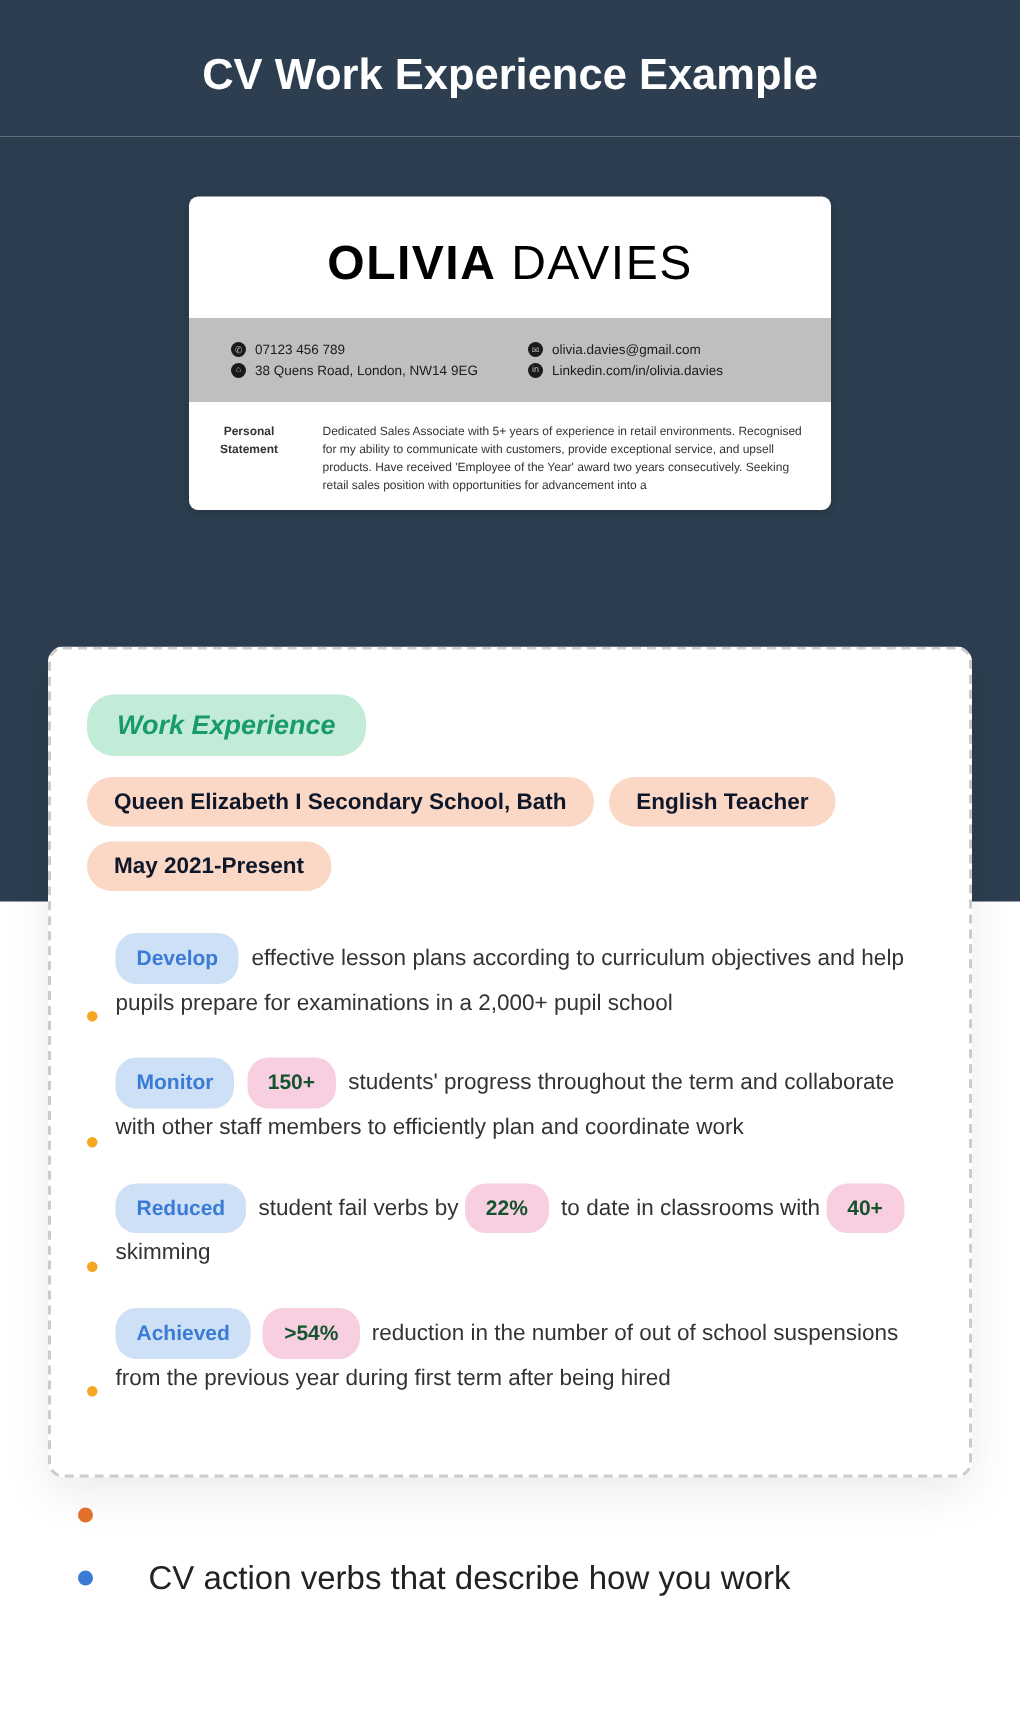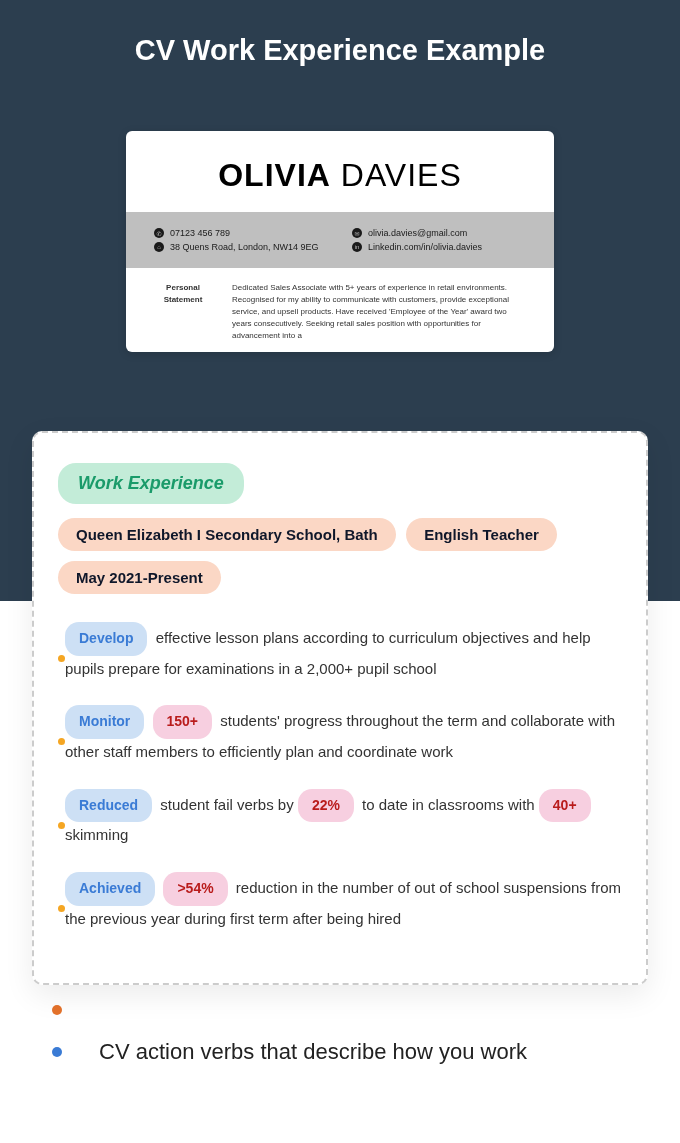--- a/index.html
+++ b/index.html
@@ -60,21 +60,21 @@
       display: inline-flex;
       align-items: center;
       justify-content: center;
       color: #bfbfbf;
       font-size: 6px;
       flex-shrink: 0;
     }
     
     .statement-row {
       display: flex;
-      padding: 14px 28px 10px;
+      padding: 14px 11px 10px;
       gap: 20px;
       font-size: 8px;
       color: #333;
       line-height: 1.5;
     }
     .statement-label { font-weight: 700; width: 58px; flex-shrink: 0; text-align: center; }
     .statement-text { flex: 1; }
     
     .overlay-card {
       position: absolute;
@@ -95,42 +95,42 @@
       font-size: 15px;
       font-weight: 700;
       margin: 4px 6px 4px 0;
     }
     .pill-green { background: #c3ecd8; color: #1a9b6a; font-style: italic; font-size: 18px; padding: 10px 20px; }
     .pill-orange { background: #fbd7c5; color: #0f172a; }
     
     .bullets { margin-top: 18px; }
     .bullet-row {
       display: flex;
-      align-items: center;
-      gap: 0;
+      align-items: flex-end;
+      gap: 12px;
       margin: 24px 0;
       font-size: 15px;
       color: #333;
       line-height: 1.7;
     }
     .dot { width: 7px; height: 7px; border-radius: 50%; flex-shrink: 0; margin-top: 14px; }
     .dot-orange { background: #f5a623; }
     .bullet-text { flex: 1; }
     
     .chip {
       display: inline-block;
       border-radius: 14px;
       padding: 5px 14px;
       font-size: 14px;
       font-weight: 600;
       margin-right: 4px;
       vertical-align: baseline;
     }
     .chip-blue { background: #cde0f5; color: #3a7bd5; }
-    .chip-pink { background: #f7cfe0; color: #b91c1c; }
+    .chip-pink { background: #f7cfe0; color: #14532d; }
     
     .spacer { height: 310px; }
     
     .legend {
       padding: 20px 52px 40px;
     }
     .legend-item {
       display: flex;
       align-items: center;
       gap: 37px;

